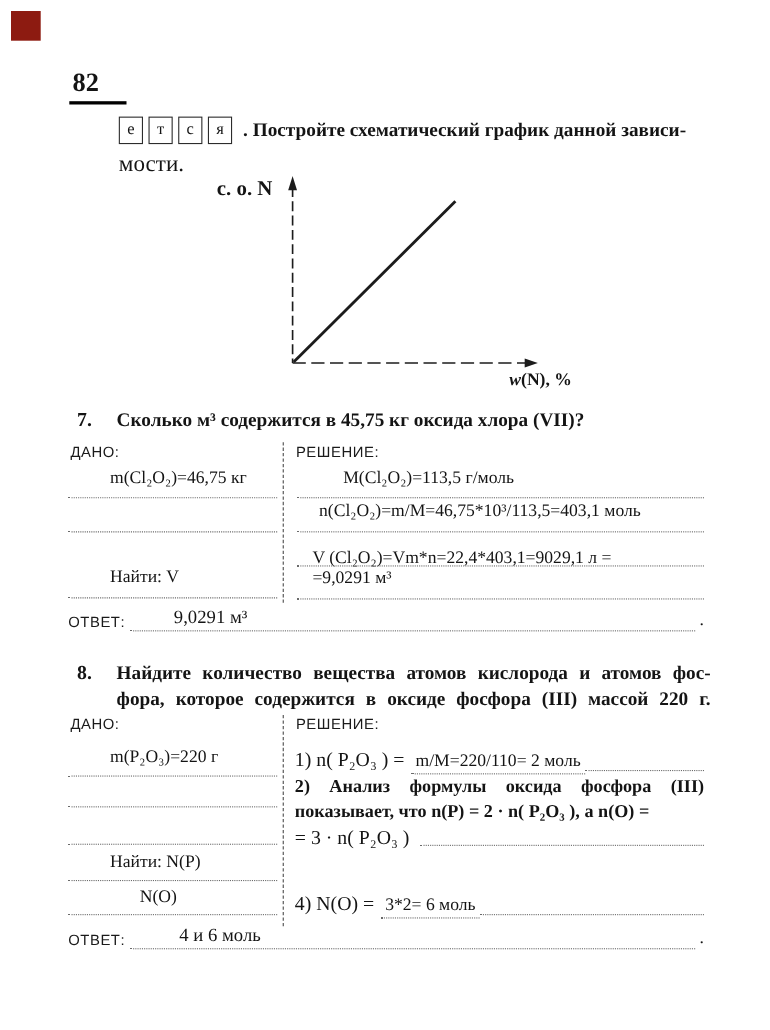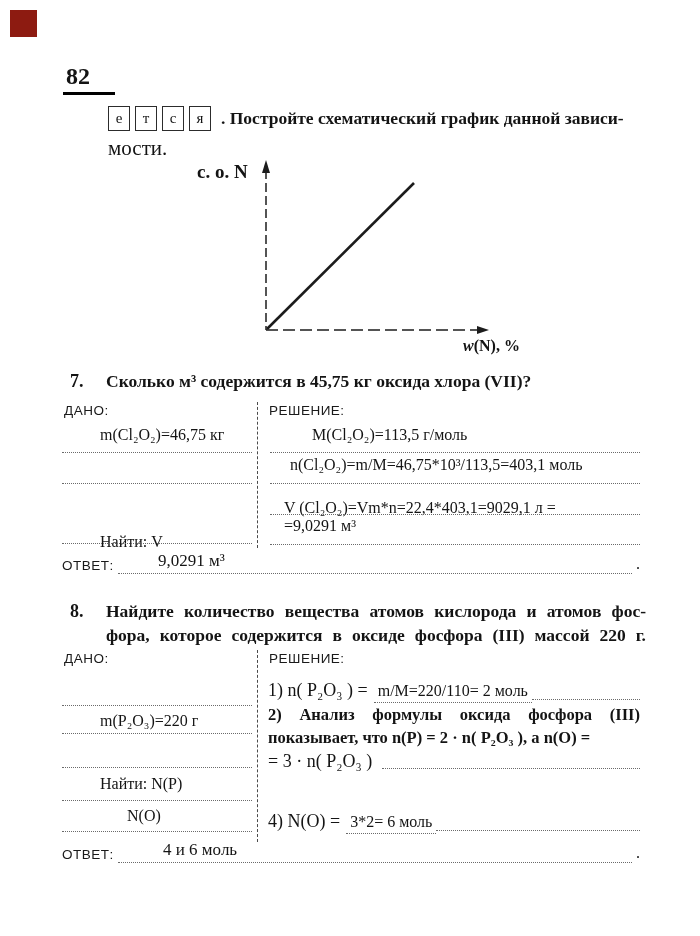--- a/index.html
+++ b/index.html
@@ -99,21 +99,21 @@
   </div>
 
   <div class="abs tbl t7">
     <div class="divider d7"></div>
     <div class="abs sansL" style="left:2px;top:4px;">ДАНО:</div>
     <div class="abs sansL" style="left:207px;top:4px;">РЕШЕНИЕ:</div>
 
     <div class="abs hand" style="left:38px;top:27px;">m(Cl₂O₂)=46,75 кг</div>
     <div class="dl" style="left:0;top:53px;width:190px;"></div>
     <div class="dl" style="left:0;top:84px;width:190px;"></div>
-    <div class="abs hand" style="left:38px;top:117px;margin-top:17px;">Найти: V</div>
+    <div class="abs hand" style="left:38px;top:117px;">Найти: V</div>
     <div class="dl" style="left:0;top:144px;width:190px;"></div>
 
     <div class="abs hand" style="left:222px;top:27px;margin-left:28px;">M(Cl₂O₂)=113,5 г/моль</div>
     <div class="dl" style="left:208px;top:53px;width:370px;"></div>
     <div class="abs hand" style="left:228px;top:57px;">n(Cl₂O₂)=m/M=46,75*10³/113,5=403,1 моль</div>
     <div class="dl" style="left:208px;top:84px;width:370px;"></div>
     <div class="abs hand" style="left:222px;top:100px;">V (Cl₂O₂)=Vm*n=22,4*403,1=9029,1 л =</div>
     <div class="dl" style="left:208px;top:115px;width:370px;"></div>
     <div class="abs hand" style="left:222px;top:118px;">=9,0291 м³</div>
     <div class="dl" style="left:208px;top:145px;width:370px;"></div>
@@ -132,21 +132,21 @@
       <span class="justify" style="display:block;">Найдите количество вещества атомов кислорода и атомов фос-</span>
       <span class="justify" style="display:block;">фора, которое содержится в оксиде фосфора (III) массой 220 г.</span>
     </span>
   </div>
 
   <div class="abs tbl t8">
     <div class="divider d8"></div>
     <div class="abs sansL" style="left:2px;top:4px;">ДАНО:</div>
     <div class="abs sansL" style="left:207px;top:4px;">РЕШЕНИЕ:</div>
 
-    <div class="abs hand" style="left:38px;top:33px;margin-top:32px;">m(P₂O₃)=220 г</div>
+    <div class="abs hand" style="left:38px;top:33px;">m(P₂O₃)=220 г</div>
     <div class="dl" style="left:0;top:58px;width:190px;"></div>
     <div class="dl" style="left:0;top:86px;width:190px;"></div>
     <div class="dl" style="left:0;top:120px;width:190px;"></div>
     <div class="abs hand" style="left:38px;top:128px;">Найти: N(P)</div>
     <div class="dl" style="left:0;top:153px;width:190px;"></div>
     <div class="abs hand" style="left:65px;top:160px;">N(O)</div>
     <div class="dl" style="left:0;top:184px;width:190px;"></div>
 
     <div class="solrow" style="left:206px;top:33px;width:372px;">
       <span class="bold-line">1) n( P₂O₃ ) =</span>

